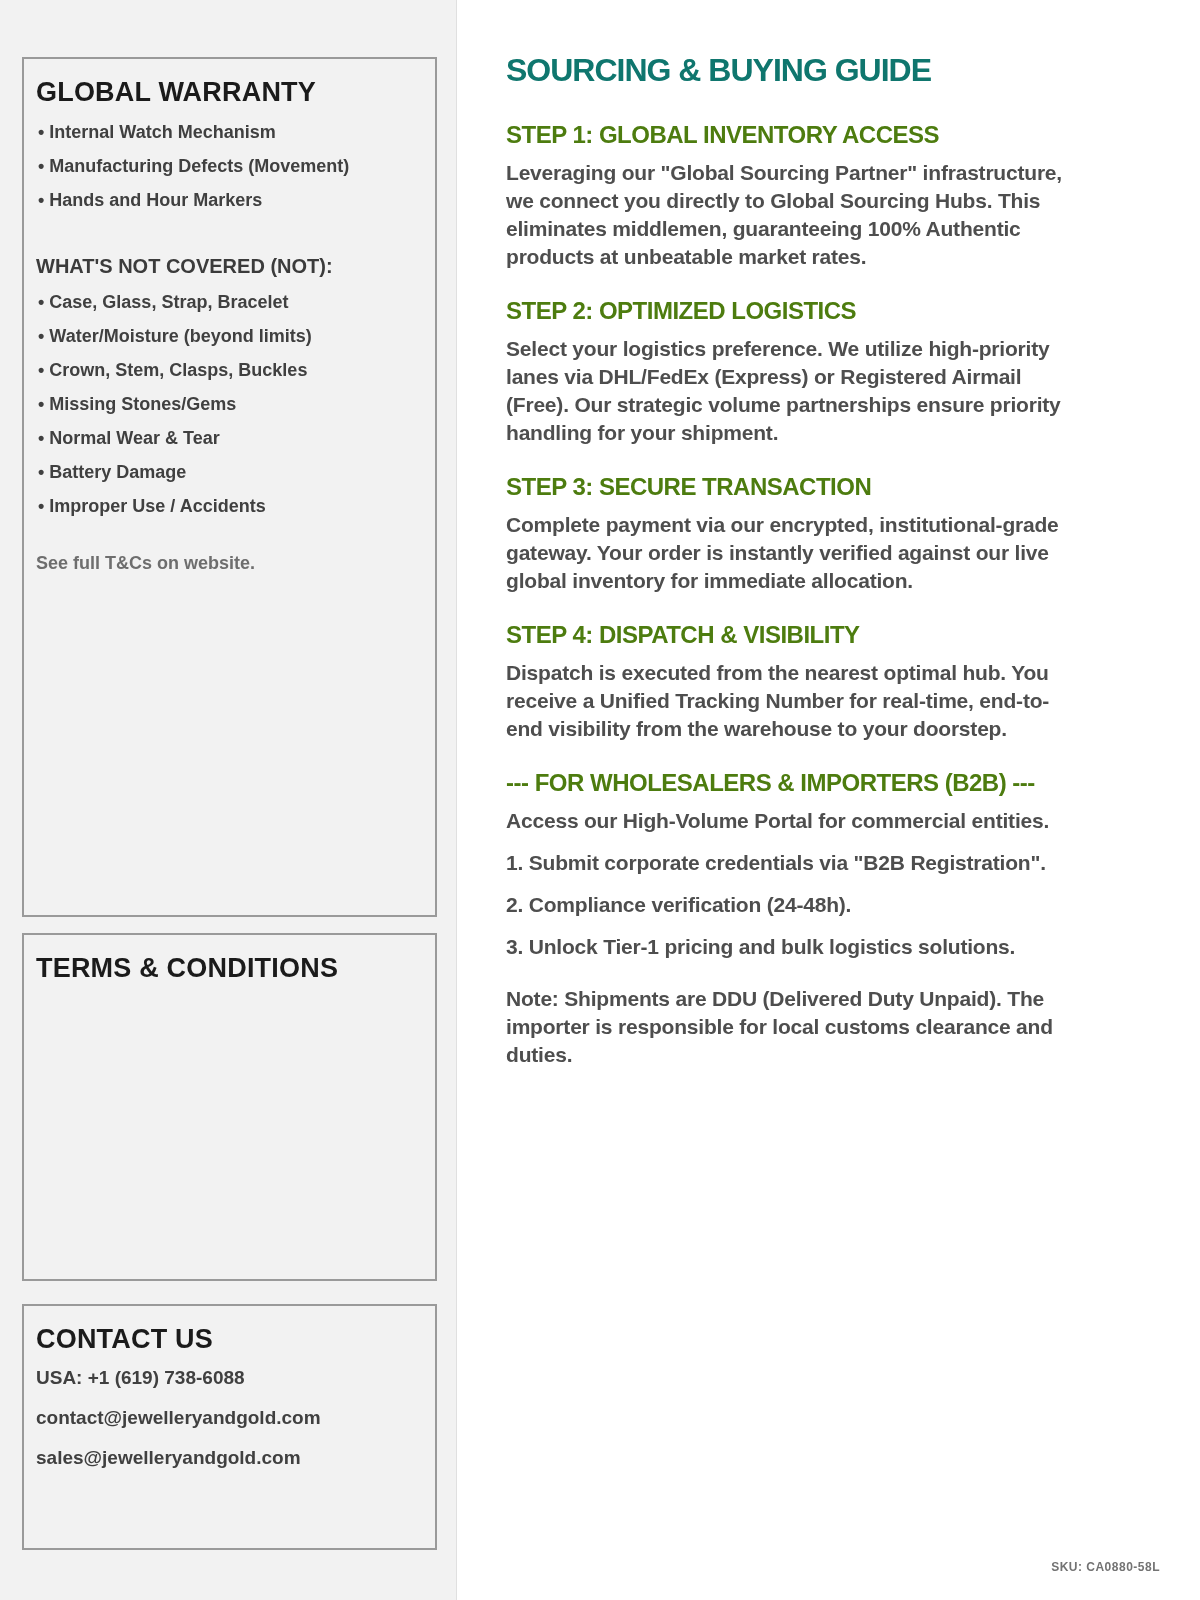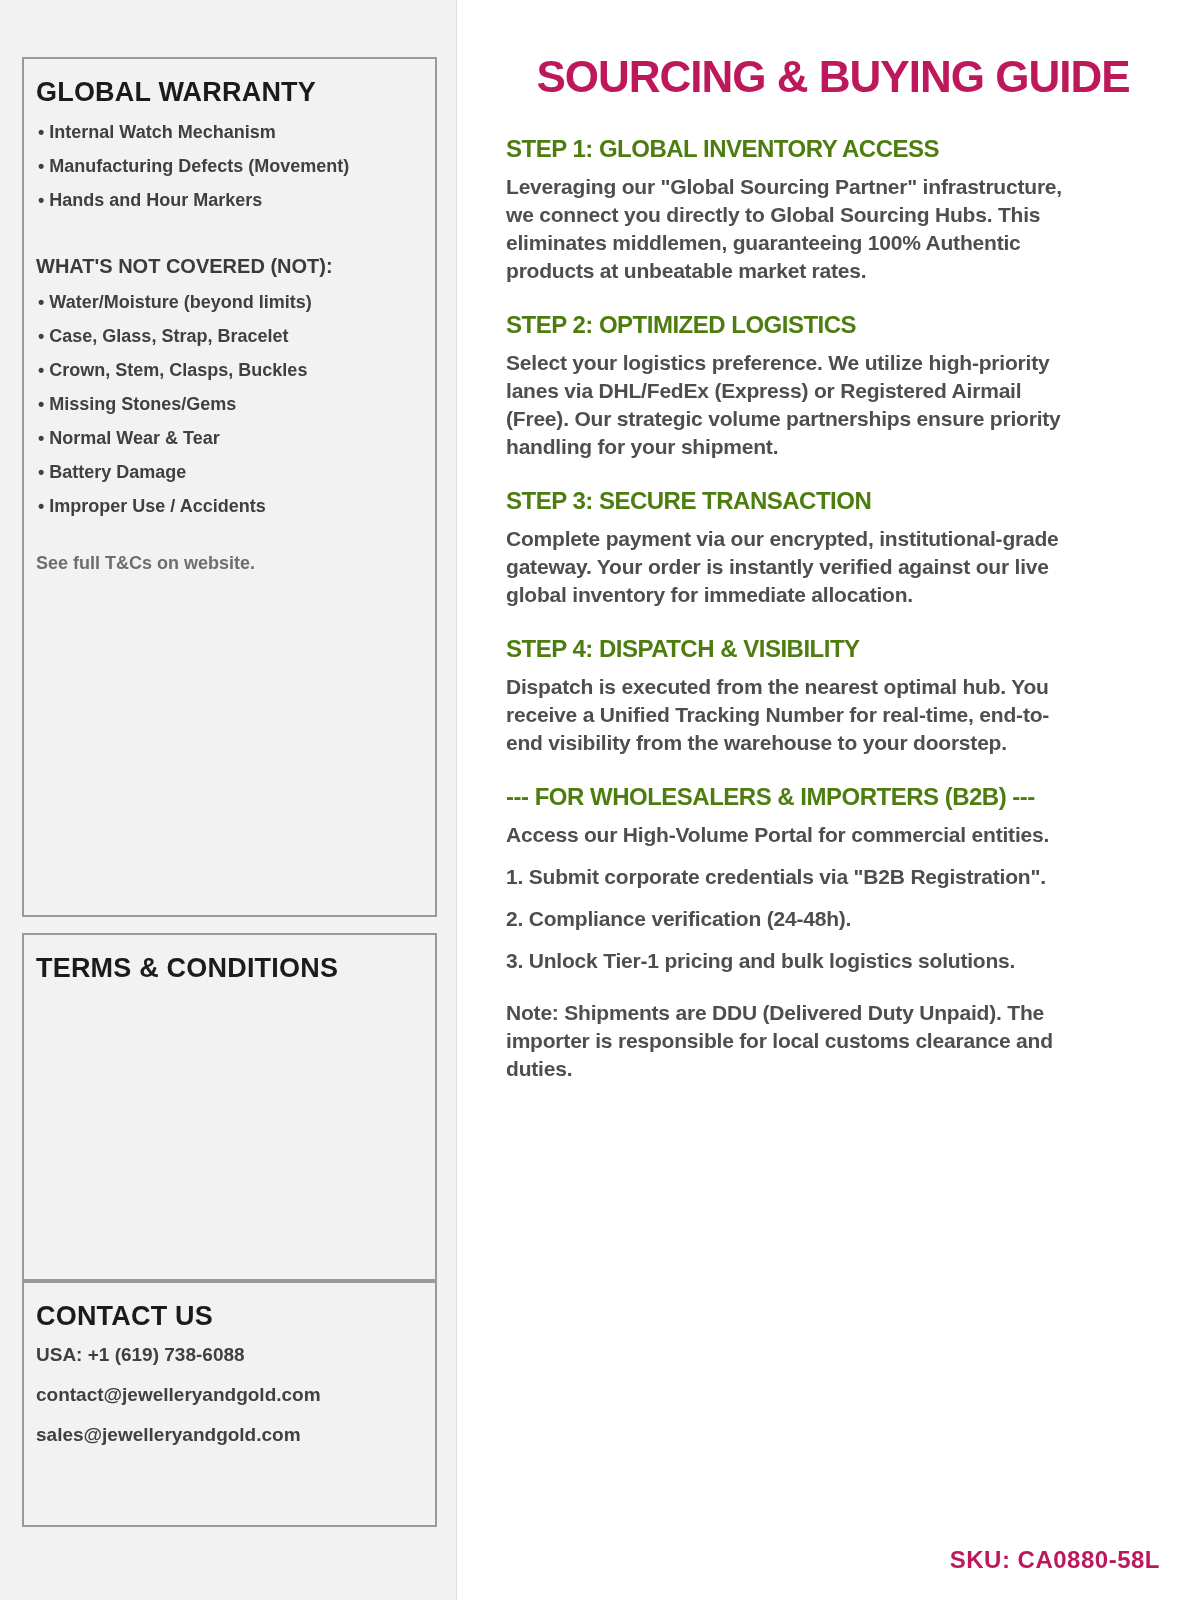--- a/index.html
+++ b/index.html
@@ -22,21 +22,21 @@
     border-right: 1px solid #e0e0e0;
   }
   .panel {
     margin-left: 22px;
     width: 415px;
     border: 2px solid #9a9a9a;
     padding: 18px 12px 0 12px;
   }
   .panel-warranty { margin-top: 57px; height: 860px; }
   .panel-terms    { margin-top: 16px; height: 348px; }
-  .panel-contact  { height: 246px; }
+  .panel-contact  { margin-top: 23px; height: 246px; }
   .panel h2 {
     font-size: 27px;
     font-weight: 800;
     color: #1b1b1b;
     letter-spacing: 0.2px;
     margin: 0 0 12px 0;
   }
   .sub-heading {
     font-size: 20px;
     font-weight: bold;
@@ -80,26 +80,26 @@
   }
   
   .main {
     position: relative;
     margin-left: 458px;
     height: 1600px;
     padding: 52px 40px 0 48px;
     background: #ffffff;
   }
   .main-title {
-    font-size: 44px;
+    font-size: 32px;
     line-height: 1.15;
     font-weight: 800;
     letter-spacing: -1px;
-    color: #be185d;
-    text-align: center;
+    color: #0f766e;
+    text-align: left;
     margin: 0 0 32px 0;
   }
   .step h2, .b2b-heading {
     font-size: 24px;
     font-weight: 800;
     letter-spacing: -0.5px;
     line-height: 28px;
     color: #4d7c0f;
     margin: 1px 0 10px 0;
     white-space: nowrap;
@@ -113,44 +113,44 @@
     max-width: 558px;
     margin: 0 0 26px 0;
   }
   .b2b { margin-top: 4px; }
   .b2b .body-text { margin-bottom: 14px; }
   .b2b-note { margin-top: 24px; }
   .sku {
     position: absolute;
     right: 40px;
     bottom: 26px;
-    font-size: 24px;
+    font-size: 12px;
     font-weight: bold;
     letter-spacing: 0.5px;
-    color: #be185d;
+    color: #737373;
   }
 </style>
 </head>
 <body>
 
 <div class="page">
 
   <aside class="sidebar">
 
     <section class="panel panel-warranty">
       <h2>GLOBAL WARRANTY</h2>
       <ul class="bullet-list">
           <li>Internal Watch Mechanism</li>
           <li>Manufacturing Defects (Movement)</li>
           <li>Hands and Hour Markers</li>
         </ul>
       <h3 class="sub-heading not-covered">WHAT'S NOT COVERED (NOT):</h3>
       <ul class="bullet-list">
+          <li>Case, Glass, Strap, Bracelet</li>
           <li>Water/Moisture (beyond limits)</li>
-          <li>Case, Glass, Strap, Bracelet</li>
           <li>Crown, Stem, Clasps, Buckles</li>
           <li>Missing Stones/Gems</li>
           <li>Normal Wear &amp; Tear</li>
           <li>Battery Damage</li>
           <li>Improper Use / Accidents</li>
         </ul>
       <p class="footnote">See full T&amp;Cs on website.</p>
     </section>
 
     <section class="panel panel-terms">

